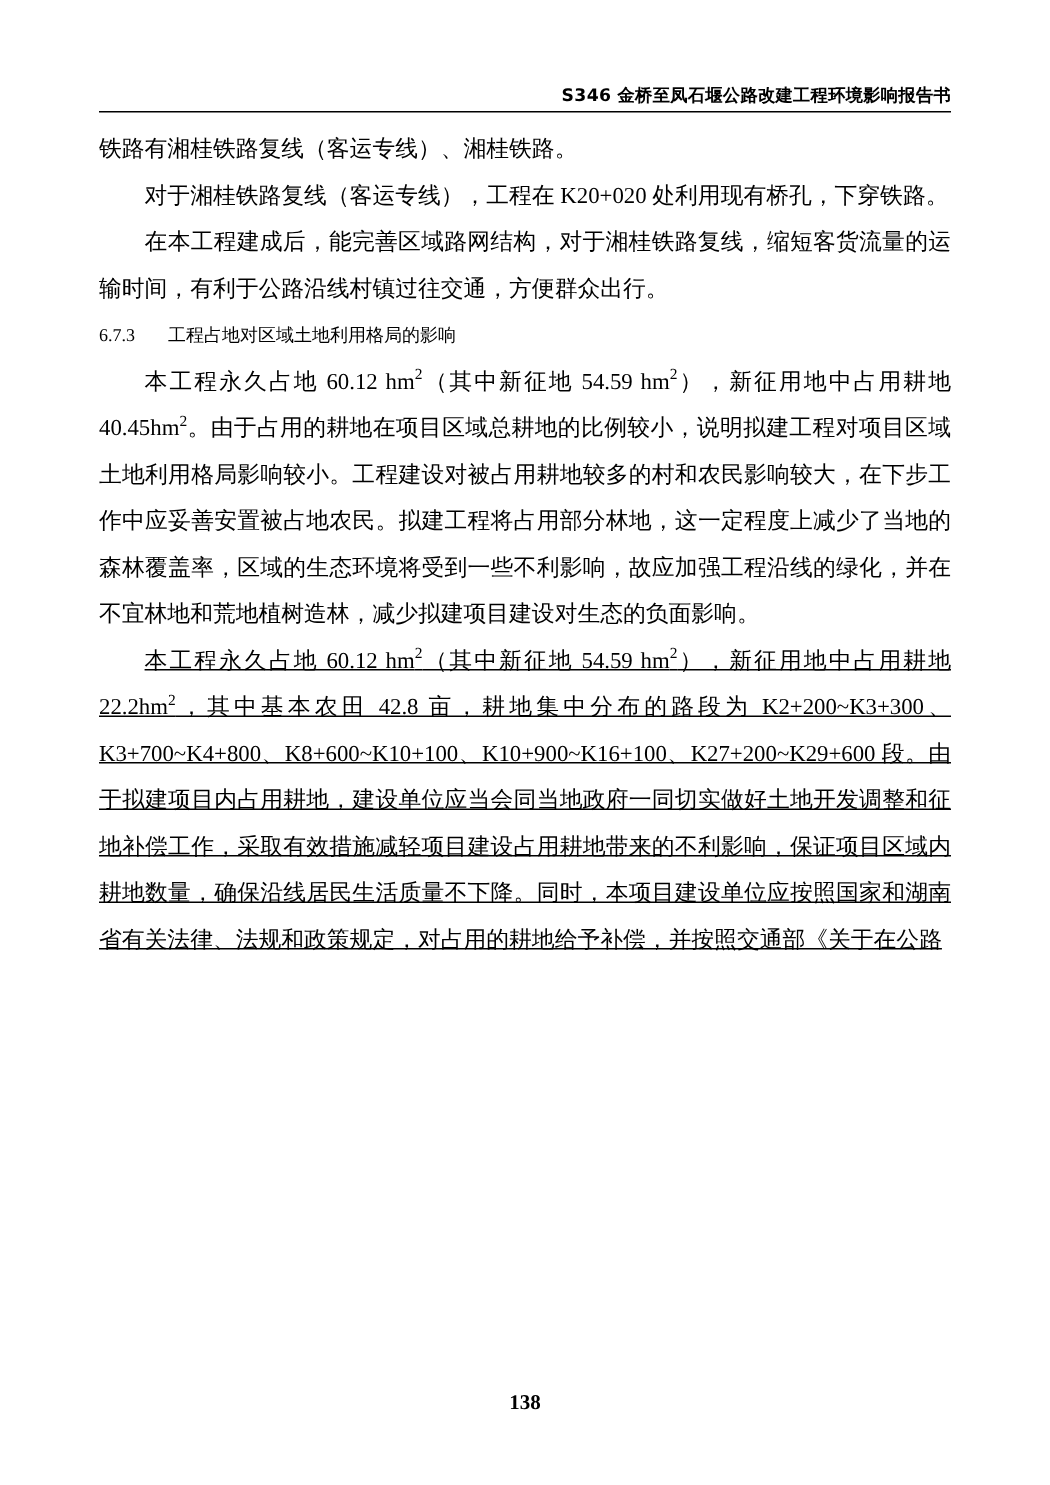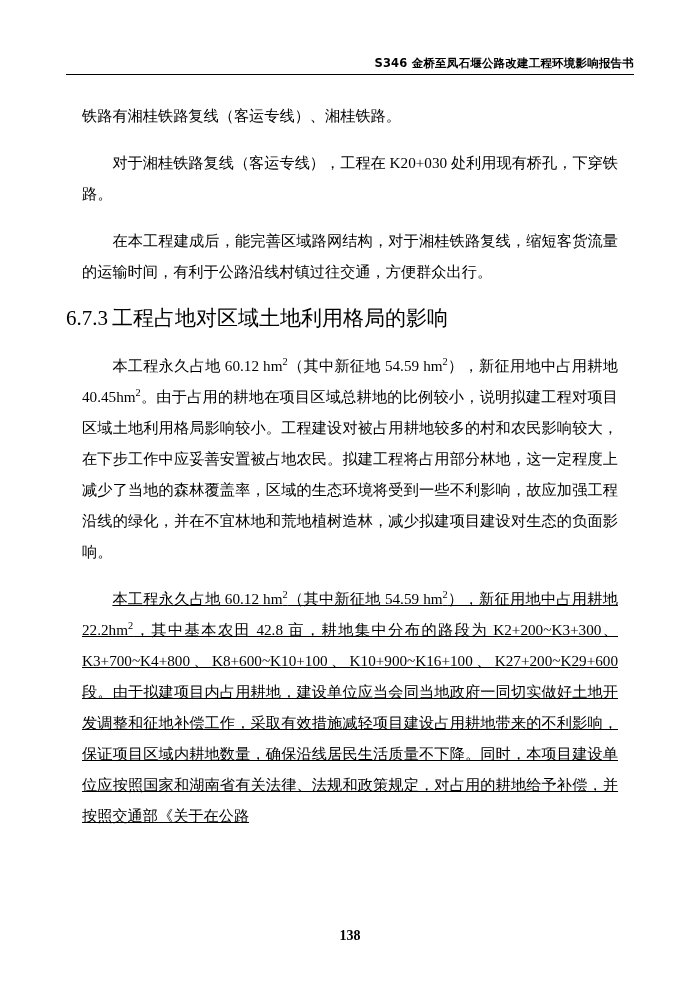--- a/index.html
+++ b/index.html
@@ -45,29 +45,29 @@
     position: absolute;
     left: 66px;
     right: 66px;
     top: 84px;
     font-size: 15.2px;
     line-height: 31px;
     text-align: justify;
     text-justify: inter-ideograph;
   }
   p {
-    margin: 16px;
+    margin: 0;
     text-indent: 0;
   }
   p.ind {
     text-indent: 2em;
   }
   .heading {
     margin: 0;
-    font-size: 21px;
+    font-size: 12px;
     line-height: 31px;
     font-weight: normal;
   }
   .heading .num {
     display: inline-block;
     min-width: 46px;
   }
   .u {
     text-decoration: underline;
   }
@@ -93,21 +93,21 @@
 <div class="page">
 
   <div class="header">S346 金桥至凤石堰公路改建工程环境影响报告书</div>
   <div class="rule"></div>
 
   <div class="content">
 
     <p>铁路有湘桂铁路复线（客运专线）、湘桂铁路。</p>
 
 
-    <p class="ind">对于湘桂铁路复线（客运专线），工程在 K20+030 处利用现有桥孔，下穿铁路。</p>
+    <p class="ind">对于湘桂铁路复线（客运专线），工程在 K20+020 处利用现有桥孔，下穿铁路。</p>
 
 
     <p class="ind">在本工程建成后，能完善区域路网结构，对于湘桂铁路复线，缩短客货流量的运输时间，有利于公路沿线村镇过往交通，方便群众出行。</p>
 
     <p class="heading">
       <span class="num">6.7.3</span><span>工程占地对区域土地利用格局的影响</span>
     </p>
 
     <p class="ind">
       <span>本工程永久占地 60.12 hm</span><sup>2</sup><span>（其中新征地 54.59 hm</span><sup>2</sup><span>），新征用地中占用耕地 40.45hm</span><sup>2</sup><span>。由于占用的耕地在项目区域总耕地的比例较小，说明拟建工程对项目区域土地利用格局影响较小。工程建设对被占用耕地较多的村和农民影响较大，在下步工作中应妥善安置被占地农民。拟建工程将占用部分林地，这一定程度上减少了当地的森林覆盖率，区域的生态环境将受到一些不利影响，故应加强工程沿线的绿化，并在不宜林地和荒地植树造林，减少拟建项目建设对生态的负面影响。</span>

